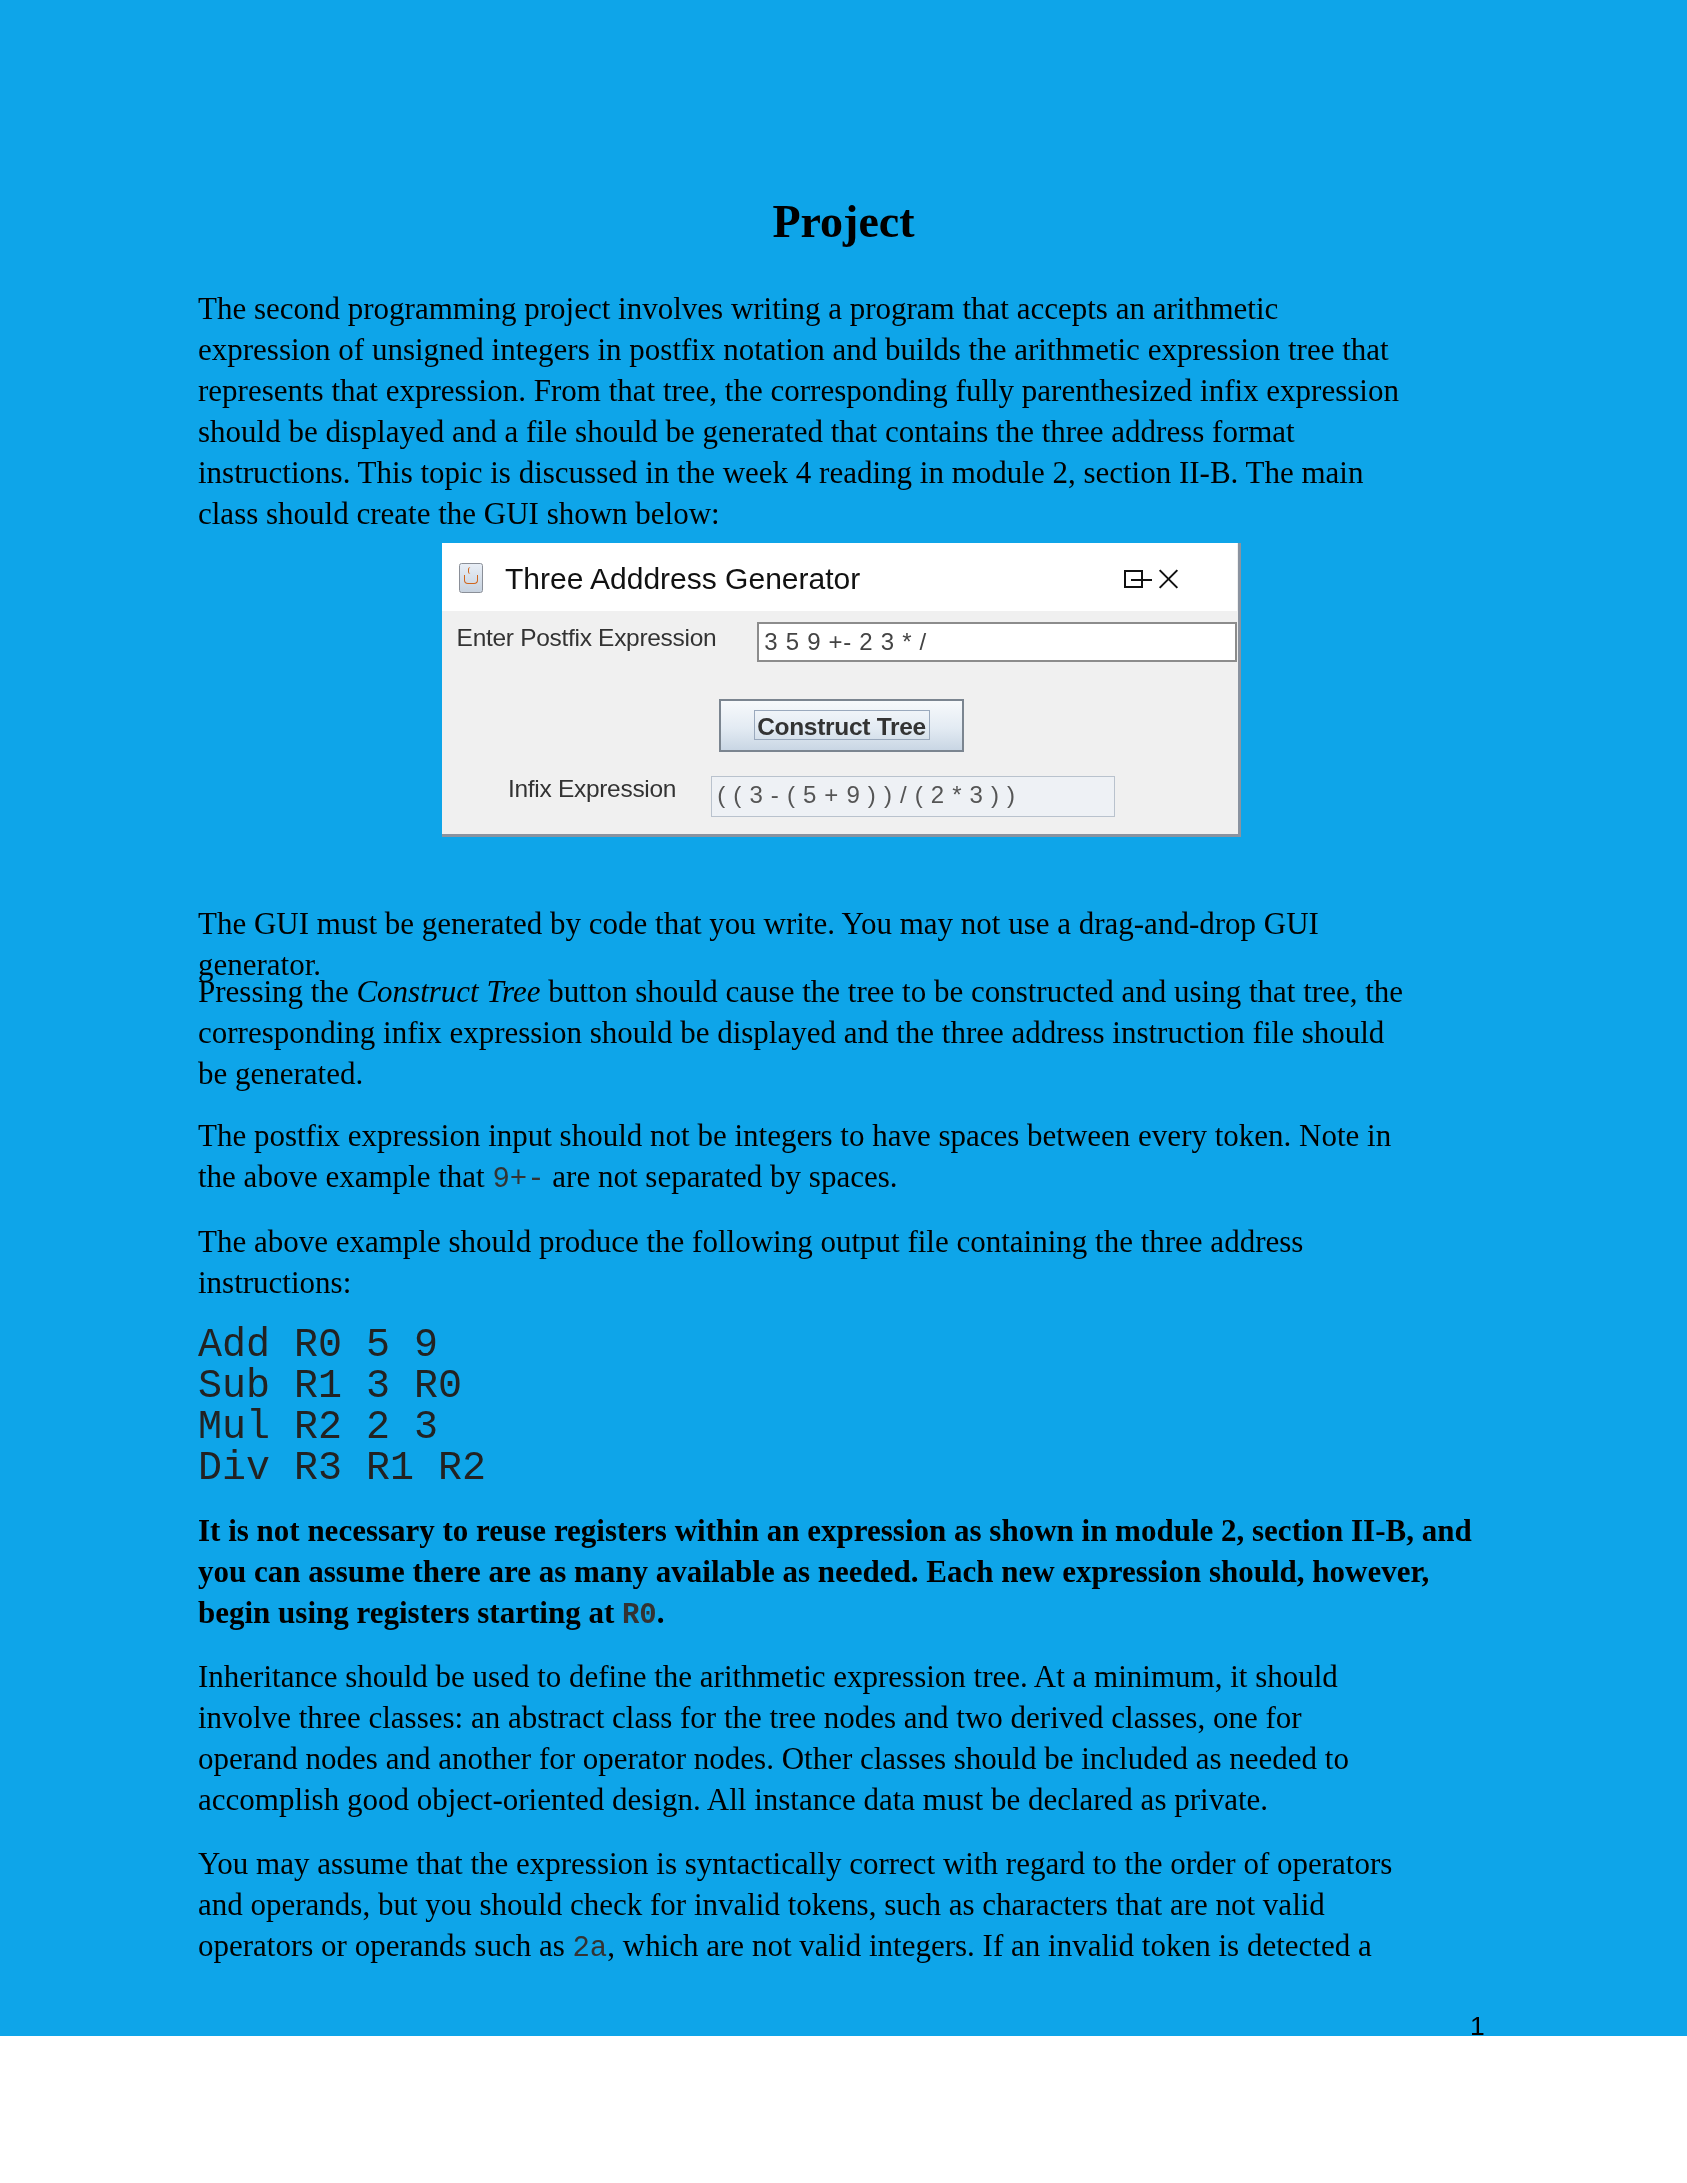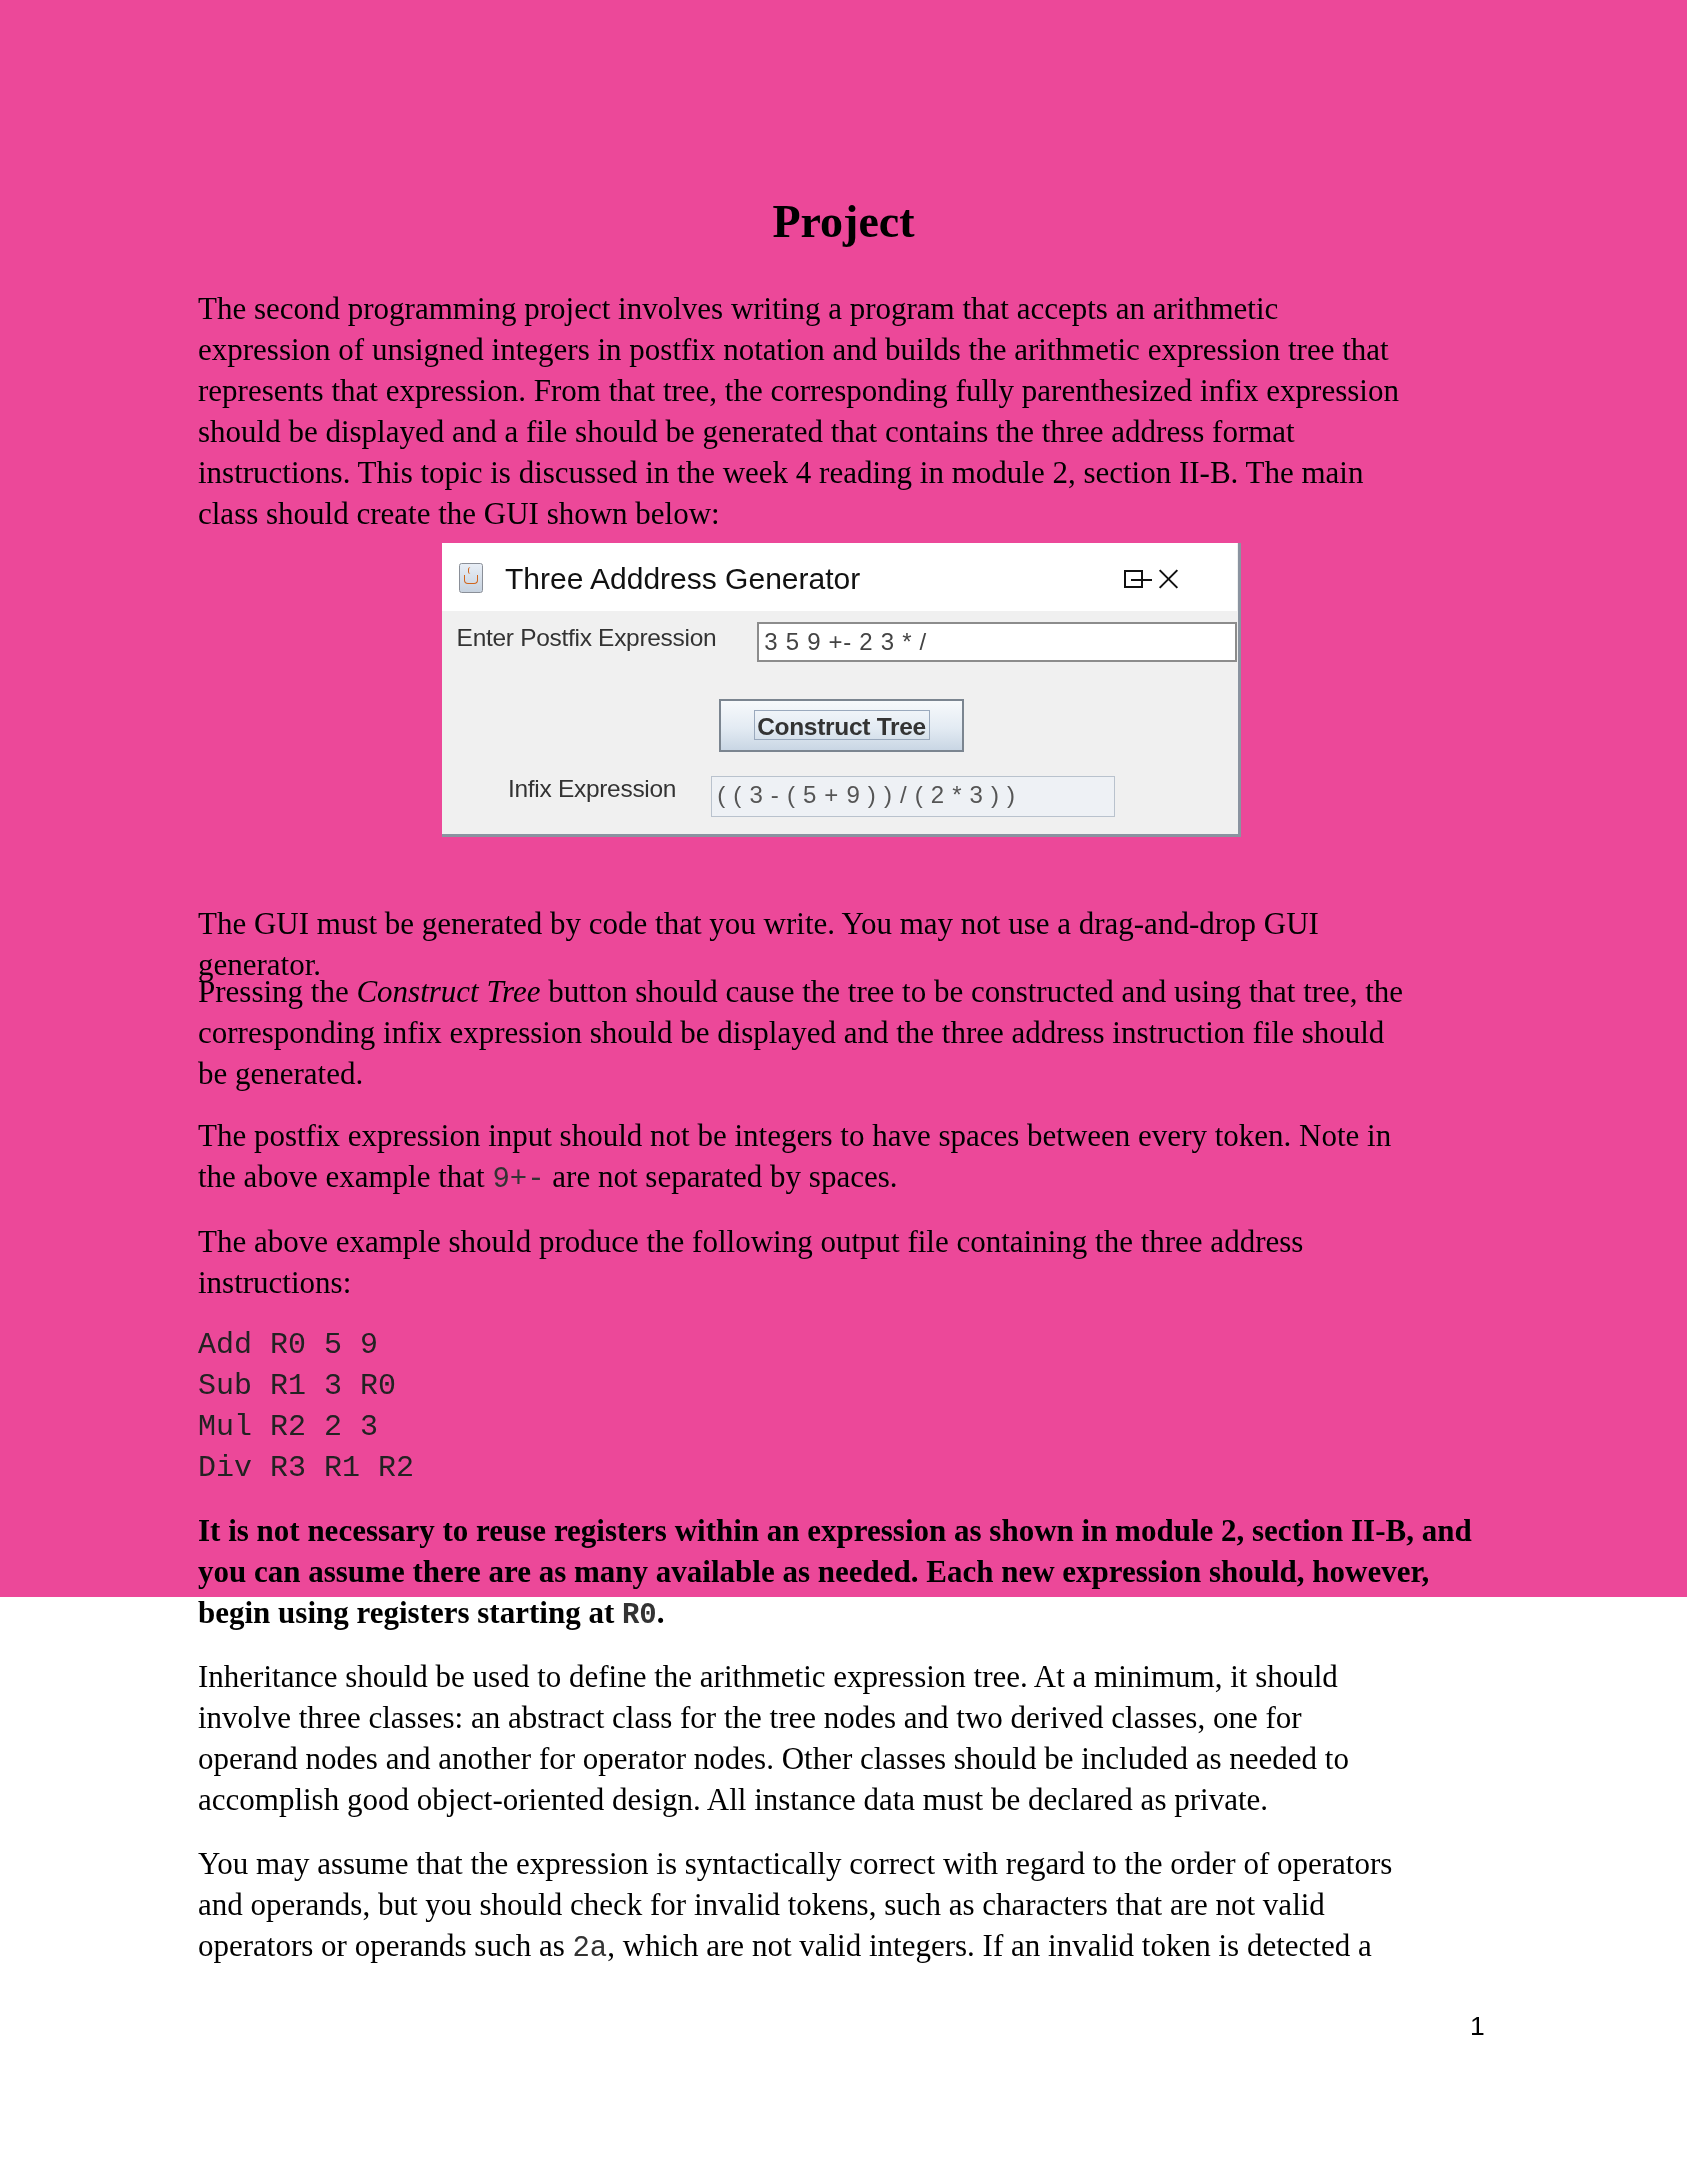--- a/index.html
+++ b/index.html
@@ -1,25 +1,25 @@
 <!DOCTYPE html>
 <html style="font-size:10.6px"><head>
 <meta charset="utf-8">
 <style>
   html, body { margin: 0; padding: 0; background: #ffffff; }
   body { width: 1687px; height: 2183px; position: relative; overflow: hidden; }
-  .page { position: absolute; left: 0; top: 0; width: 1687px; height: 1597px; background: #ec4899; }
+  .page { position: absolute; left: 0; top: 0; width: 1687px; height: 2036px; background: #0ea5e9; }
   .serif { font-family: "Liberation Serif", "DejaVu Serif", serif; color: #000; }
   .mono { font-family: "Liberation Mono", "DejaVu Sans Mono", monospace; color: #222; }
   .title { position: absolute; left: 0; width: 1687px; top: 195px; text-align: center; font-size: 46px; font-weight: bold; }
   .para { position: absolute; left: 198px; width: 1297px; font-size: 31px; line-height: 41px; }
   .para .line { display: block; white-space: nowrap; }
   .para i { font-style: italic; }
   .para .code { font-family: "Liberation Mono", "DejaVu Sans Mono", monospace; font-size: 29px; color: #333; }
-  .codeblock { position: absolute; left: 198px; font-size: 30px; line-height: 41px; font-family: Liberation Mono, monospace; }
+  .codeblock { position: absolute; left: 198px; font-size: 40px; line-height: 41px; font-family: Liberation Mono, monospace; }
   .codeblock .line { display: block; white-space: pre; }
   .pagenum { position: absolute; left: 1470px; top: 2011px; font-family: "Liberation Sans", "DejaVu Sans", sans-serif; font-size: 26.5px; }
 
   
   .win { position: absolute; left: 442px; top: 543px; width: 799px; height: 294px; background: #f0f0f0;
          border-right: 3.3px solid #8a93a0; border-bottom: 3.3px solid #8a93a0; box-sizing: border-box; }
   .titlebar { position: absolute; left: 0; top: 0; width: 795px; height: 68px; background: #ffffff; }
   .app-icon { position: absolute; left: 16.5px; top: 20px; width: 24px; height: 30px; border: 1.3px solid #8a8f98;
               border-radius: 2.6px; background: linear-gradient(#e8eef6, #c7d2df); box-sizing: border-box; }
   .app-icon .cup { position: absolute; left: 4.6px; top: 10.6px; width: 12px; height: 8px; border: 1.3px solid #d0651c; border-top: none; border-radius: 0 0 4px 4px; }

